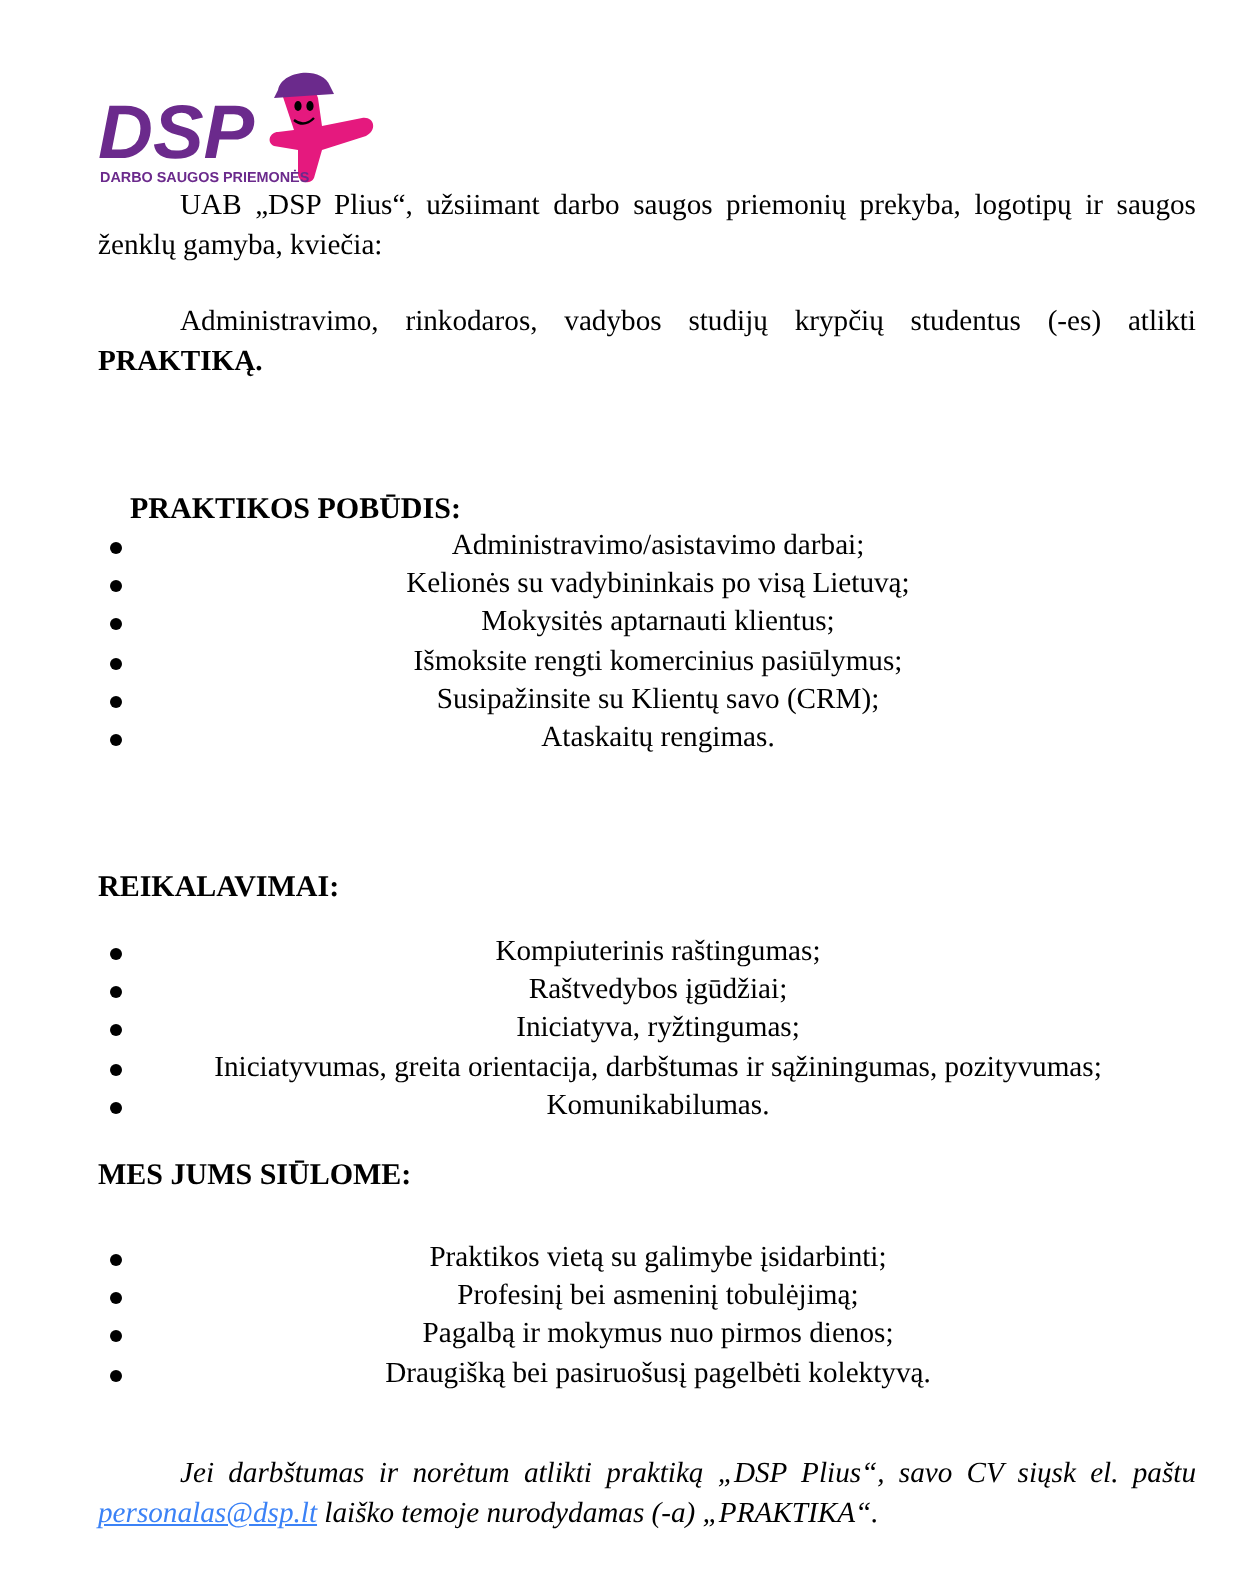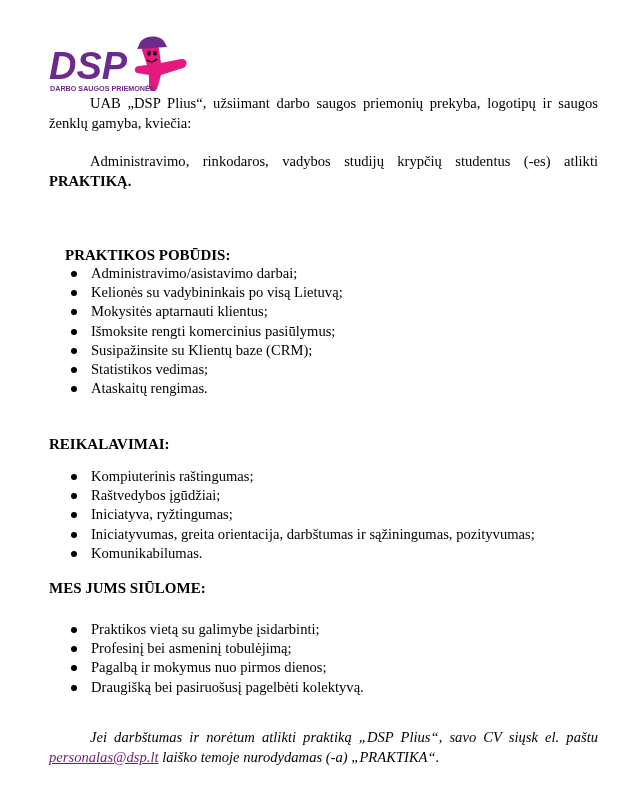--- a/index.html
+++ b/index.html
@@ -2,25 +2,25 @@
 <html><head>
 <meta charset="utf-8">
 <style>
   html, body { margin: 0; padding: 0; background: #ffffff; }
   body { width: 620px; height: 796px; position: relative; overflow: hidden;
          font-family: "Liberation Serif", "DejaVu Serif", serif; color: #000; font-size: 14.6px; }
   .logo { position: absolute; left: 49px; top: 33px; width: 140px; height: 60px; }
   .p { position: absolute; left: 49px; width: 549px; line-height: 20px; text-align: justify; }
   .indent { text-indent: 41px; }
   .h { position: absolute; left: 49px; font-weight: bold; font-size: 15px; }
-  ul.list { position: absolute; left: 50px; margin: 0; padding: 0; list-style: none; width: 549px; }
+  ul.list { position: absolute; left: 34px; margin: 0; padding: 0; list-style: none; width: 549px; text-align: center; }
   ul.list li { position: relative; padding-left: 41px; height: 19.2px; line-height: 19px; }
   ul.list li .bullet { position: absolute; left: 21px; top: 7px; width: 6px; height: 6px; border-radius: 50%; background: #000; }
   .closing { font-style: italic; }
-  .link { color: #701a75; text-decoration: underline; }
+  .link { color: #3b82f6; text-decoration: underline; }
   .b { font-weight: bold; }
 </style>
 </head>
 <body>
 
 <div class="logo">
   <svg width="140" height="60" viewBox="0 0 140 60">
 
     <path d="M92 14 C96 8,108 8,110 16 L112 30 L132 26 C138 25,140 32,134 35 L112 42 L108 56 C106 60,100 58,100 54 L100 42 L88 40 C84 38,86 33,90 33 L98 32 L94 20 Z" fill="#e5197e"></path>
 
@@ -42,22 +42,21 @@
 <div class="p indent" style="top:151px;">
   <span>Administravimo, rinkodaros, vadybos studijų krypčių studentus (-es) atlikti </span><span class="b">PRAKTIKĄ.</span>
 </div>
 
 <div class="h" style="top:247px;margin-left:16px;">PRAKTIKOS POBŪDIS:</div>
 <ul class="list" style="top:264px;">
   <li><span class="bullet"></span><span>Administravimo/asistavimo darbai;</span></li>
   <li><span class="bullet"></span><span>Kelionės su vadybininkais po visą Lietuvą;</span></li>
   <li><span class="bullet"></span><span>Mokysitės aptarnauti klientus;</span></li>
   <li><span class="bullet"></span><span>Išmoksite rengti komercinius pasiūlymus;</span></li>
-  <li><span class="bullet"></span><span>Susipažinsite su Klientų baze (CRM);</span></li>
-  <li><span class="bullet"></span><span>Statistikos vedimas;</span></li>
+  <li><span class="bullet"></span><span>Susipažinsite su Klientų savo (CRM);</span></li>
   <li><span class="bullet"></span><span>Ataskaitų rengimas.</span></li>
 </ul>
 
 <div class="h" style="top:436px;">REIKALAVIMAI:</div>
 <ul class="list" style="top:467px;">
   <li><span class="bullet"></span><span>Kompiuterinis raštingumas;</span></li>
   <li><span class="bullet"></span><span>Raštvedybos įgūdžiai;</span></li>
   <li><span class="bullet"></span><span>Iniciatyva, ryžtingumas;</span></li>
   <li><span class="bullet"></span><span>Iniciatyvumas, greita orientacija, darbštumas ir sąžiningumas, pozityvumas;</span></li>
   <li><span class="bullet"></span><span>Komunikabilumas.</span></li>

